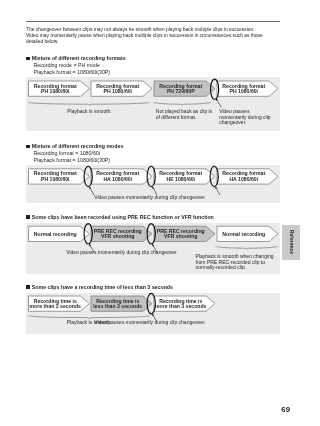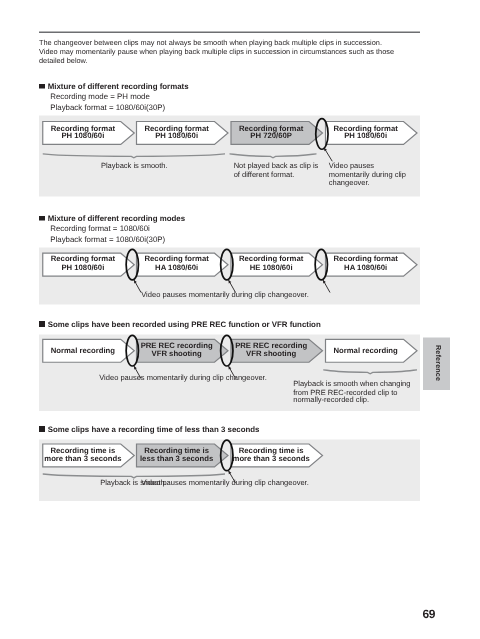--- a/index.html
+++ b/index.html
@@ -11,21 +11,21 @@
   .sechead{position:absolute;font-size:5.25px;font-weight:bold;white-space:nowrap;}
   .bul{display:inline-block;width:3.9px;height:3.9px;background:#231f20;margin-right:1.9px;position:relative;top:0.4px;}
   .subline{position:absolute;font-size:5.25px;line-height:6.0px;white-space:nowrap;}
   .panel{position:absolute;left:26px;width:253.5px;background:#ebebeb;}
   .flow{position:absolute;left:0;top:0;width:300px;height:426px;overflow:visible;pointer-events:none;z-index:1;}
   .boxtxt{position:absolute;z-index:2;text-align:center;font-size:5.15px;font-weight:bold;line-height:5.3px;white-space:nowrap;}
   .note{position:absolute;z-index:2;font-size:5.0px;line-height:5.55px;white-space:nowrap;}
   .tab{position:absolute;left:282px;top:225px;width:18px;height:34.5px;background:#c8c9cb;}
   .tabtxt{position:absolute;left:282px;top:225px;width:18px;height:34.5px;display:flex;align-items:center;justify-content:center;z-index:3;}
   .tabtxt span{writing-mode:vertical-rl;font-size:4.8px;font-weight:bold;letter-spacing:0.1px;}
-  .pageno{position:absolute;left:270px;top:404.5px;width:20px;text-align:right;font-size:8px;font-weight:bold;letter-spacing:-0.3px;}
+  .pageno{position:absolute;left:270px;top:404.5px;width:20px;text-align:right;font-size:8px;font-weight:bold;letter-spacing:-0.3px;font-family:Liberation Mono, monospace;}
 </style>
 </head>
 <body>
 
 <div class="page">
 <div class="rule"></div>
 <div class="intro">
 <div>The changeover between clips may not always be smooth when playing back multiple clips in succession.</div>
 <div>Video may momentarily pause when playing back multiple clips in succession in circumstances such as those</div>
 <div>detailed below.</div>

